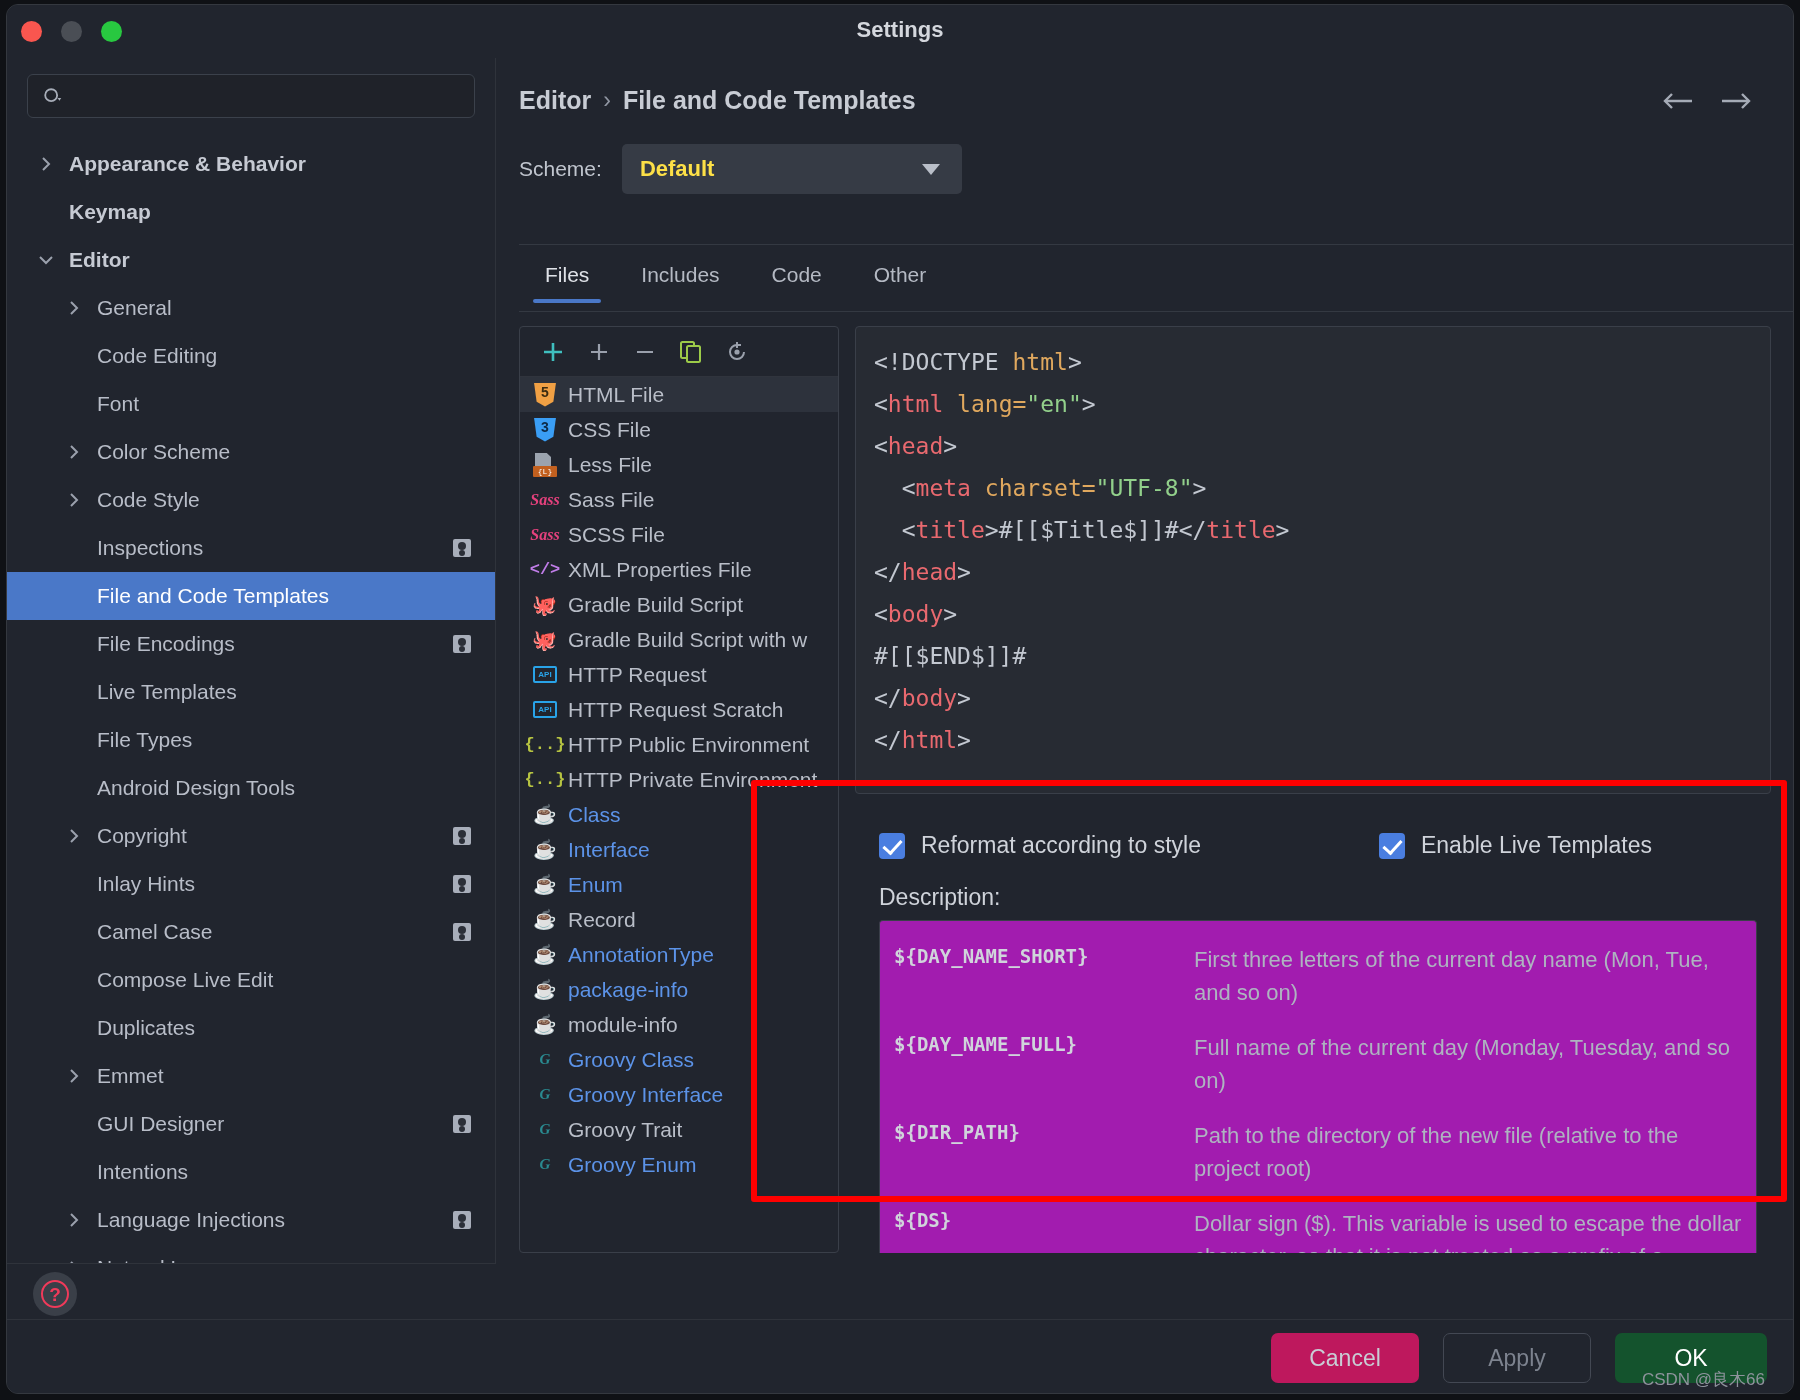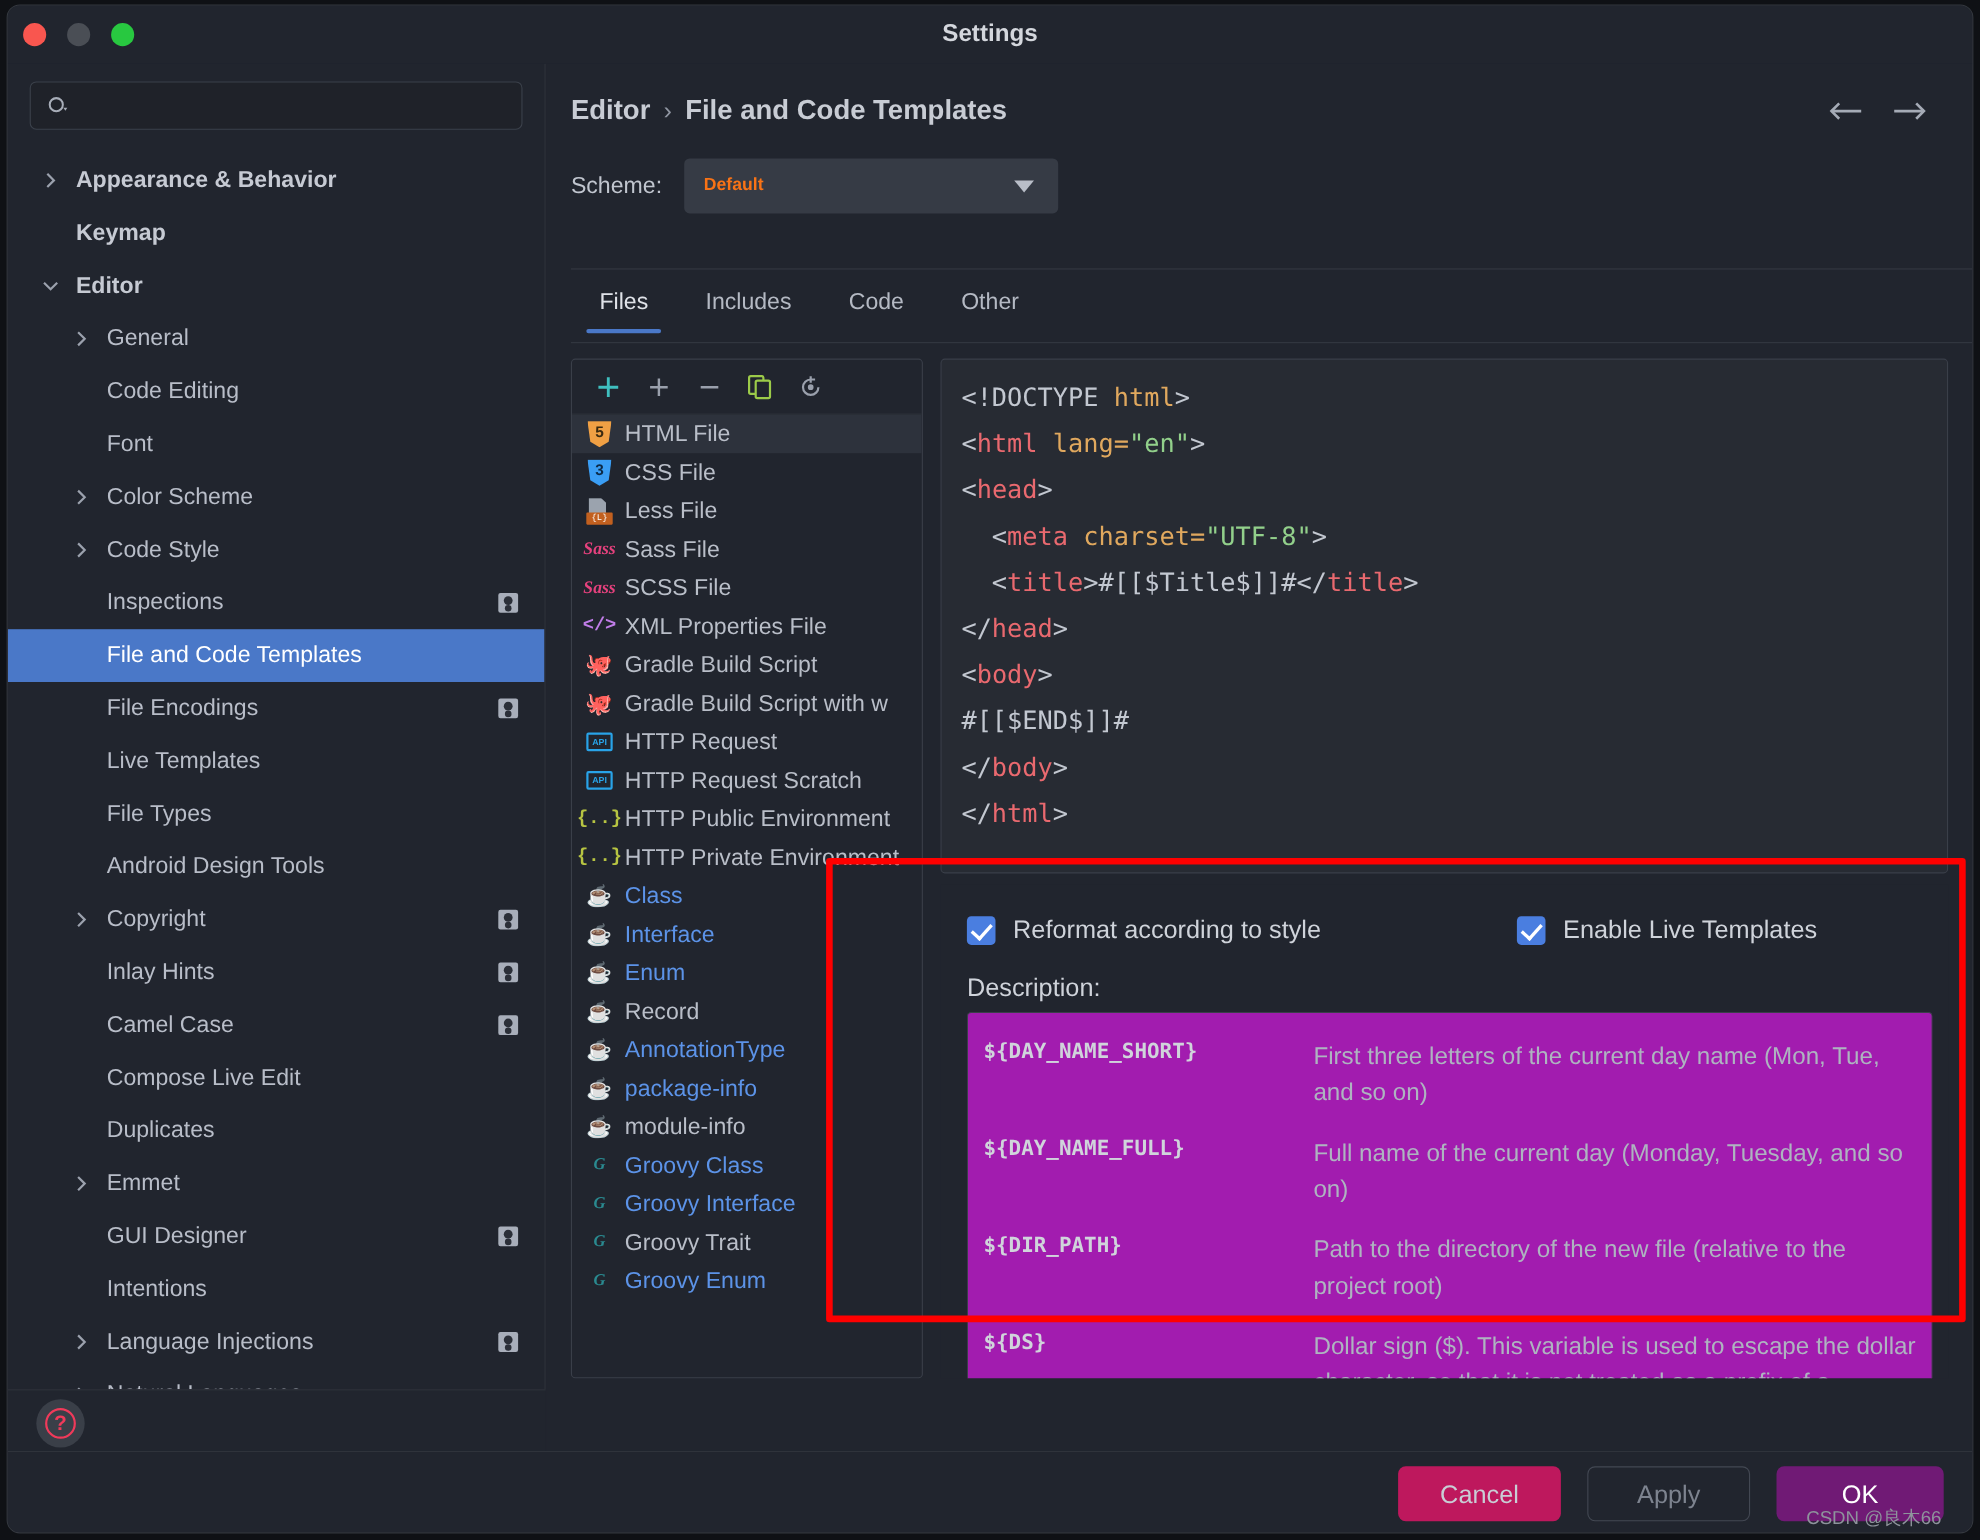--- a/index.html
+++ b/index.html
@@ -140,21 +140,21 @@
     display: flex; align-items: center; gap: 20px;
   }
   .scheme-label { font-size: 21px; color: #c0c5ce; text-align: right; }
   .scheme-select {
     position: relative;
     width: 340px; height: 50px;
     background: #363b45;
     border-radius: 5px;
     display: flex; align-items: center;
     padding-left: 18px;
-    font-size: 16px; font-weight: bold; color: #f97316;
+    font-size: 22px; font-weight: bold; color: #fde047;
   }
   .scheme-select .caret {
     position: absolute; right: 22px; top: 20px;
     width: 0; height: 0;
     border-left: 9px solid transparent;
     border-right: 9px solid transparent;
     border-top: 11px solid #b9bec8;
   }
   .rule {
     position: absolute; left: 22px; right: 0; top: 186px;
@@ -332,21 +332,21 @@
   }
   .btn {
     height: 50px;
     min-width: 148px;
     border-radius: 7px;
     display: flex; align-items: center; justify-content: center;
     font-size: 23px;
   }
   .btn.cancel { background: #be185d; color: #c9cdd5; }
   .btn.apply { background: transparent; border: 1px solid #434853; color: #7d838f; }
-  .btn.ok { background: #701a75; color: #ffffff; min-width: 152px; }
+  .btn.ok { background: #14532d; color: #ffffff; min-width: 152px; }
   .watermark {
     position: absolute; right: 28px; bottom: 2px;
     font-size: 17px; color: #8e939c;
   }
 </style>
 </head>
 <body>
 
 <div class="window">
 

